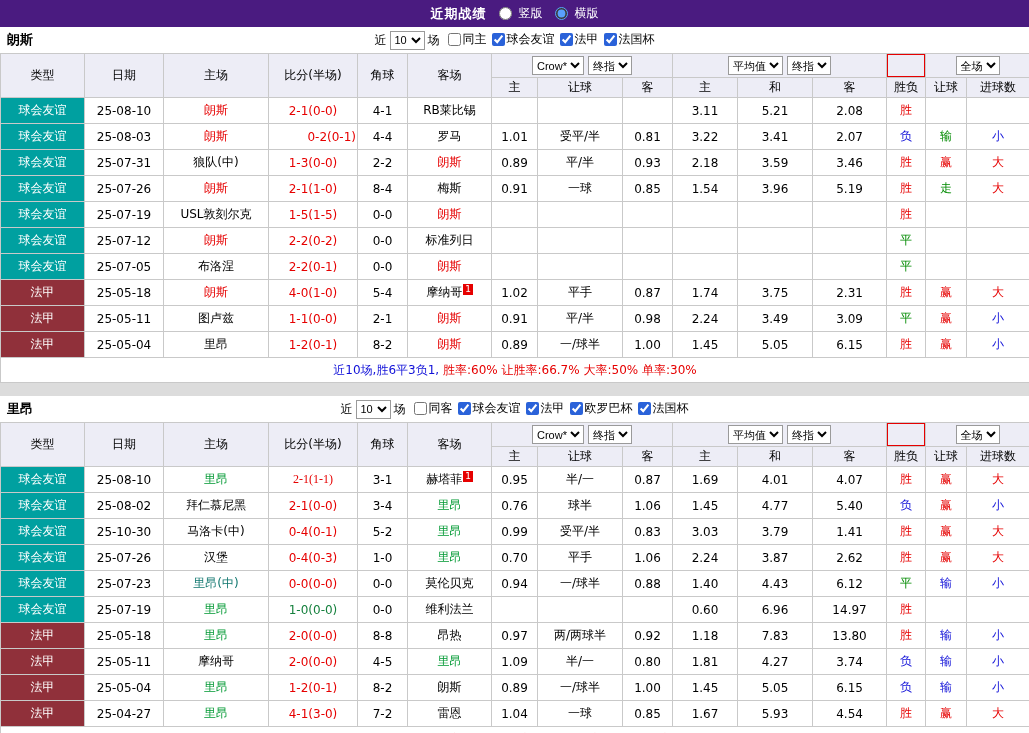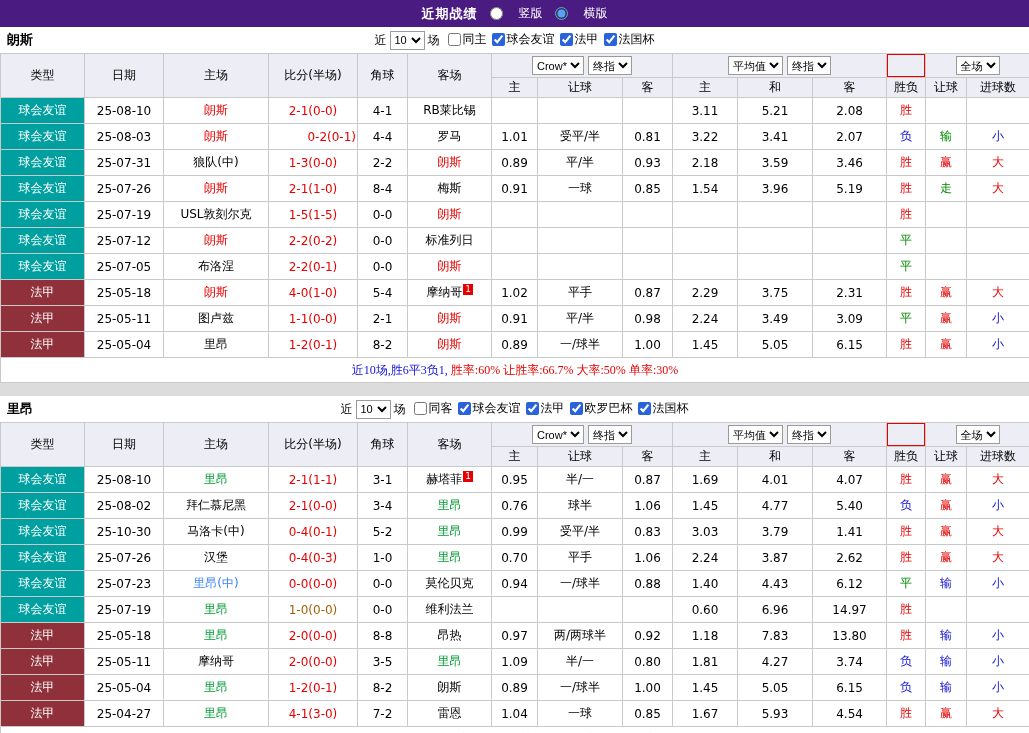--- a/index.html
+++ b/index.html
@@ -15,21 +15,21 @@
   .topbar {
     height:27px;
     background:#4a1b80;
     color:#fff;
     display:flex;
     align-items:center;
     justify-content:center;
     gap:12px;
   }
   .topbar .title { font-weight:bold; font-size:13px; letter-spacing:1px; }
-  .topbar label { display:inline-flex; align-items:center; gap:16px; cursor:pointer; font-size:12px; }
+  .topbar label { display:inline-flex; align-items:center; gap:7px; cursor:pointer; font-size:12px; }
   .topbar input { margin:0; accent-color:#5aa0ff; }
 
   section { background:#fff; }
   .filterbar {
     position:relative;
     height:26px;
     display:flex;
     align-items:center;
     justify-content:center;
     background:#fff;
@@ -59,21 +59,21 @@
   sup.redsup {
     display:inline-block;
     background:#e60000;
     color:#fff;
     font-size:9px;
     line-height:11px;
     padding:0 2px;
     margin-left:1px;
     vertical-align:top;
   }
-  tfoot td.summary { height:25px; background:#fff;font-family:Liberation Serif, serif; }
+  tfoot td.summary { height:25px; background:#fff; }
   .gap { height:13px; background:#dcdcdc; }
 </style>
 </head>
 <body>
 
 <div class="topbar">
   <span class="title">近期战绩</span>
   <label>
     <input type="radio" name="layout" style="">
     <span>竖版</span>
@@ -278,21 +278,21 @@
         <tr>
           <td class="type-cell" style="background: rgb(144, 48, 58);">法甲</td>
           <td>25-05-18</td>
           <td><span style="color: rgb(230, 0, 0);">朗斯</span></td>
           <td style="color: rgb(230, 0, 0);">4-0(1-0)</td>
           <td>5-4</td>
           <td><span>摩纳哥</span><sup class="redsup">1</sup></td>
           <td>1.02</td>
           <td>平手</td>
           <td>0.87</td>
-          <td>2.29</td>
+          <td>1.74</td>
           <td>3.75</td>
           <td>2.31</td>
           <td style="color: rgb(230, 0, 0);">胜</td>
           <td style="color: rgb(230, 0, 0);">赢</td>
           <td style="color: rgb(230, 0, 0);">大</td>
         </tr>
         <tr>
           <td class="type-cell" style="background: rgb(144, 48, 58);">法甲</td>
           <td>25-05-11</td>
           <td><span>图卢兹</span></td>
@@ -409,21 +409,21 @@
         <th>胜负</th>
         <th>让球</th>
         <th>进球数</th>
       </tr>
     </thead>
     <tbody>
         <tr>
           <td class="type-cell" style="background: rgb(0, 160, 160);">球会友谊</td>
           <td>25-08-10</td>
           <td><span style="color: rgb(0, 153, 51);">里昂</span></td>
-          <td style="color: rgb(230, 0, 0);">2-1(1-1)</td>
+          <td style="color: rgb(230, 0, 0); font-family: Liberation Serif, serif;">2-1(1-1)</td>
           <td>3-1</td>
           <td><span>赫塔菲</span><sup class="redsup">1</sup></td>
           <td>0.95</td>
           <td>半/一</td>
           <td>0.87</td>
           <td>1.69</td>
           <td>4.01</td>
           <td>4.07</td>
           <td style="color: rgb(230, 0, 0);">胜</td>
           <td style="color: rgb(230, 0, 0);">赢</td>
@@ -476,39 +476,39 @@
           <td>2.24</td>
           <td>3.87</td>
           <td>2.62</td>
           <td style="color: rgb(230, 0, 0);">胜</td>
           <td style="color: rgb(230, 0, 0);">赢</td>
           <td style="color: rgb(230, 0, 0);">大</td>
         </tr>
         <tr>
           <td class="type-cell" style="background: rgb(0, 160, 160);">球会友谊</td>
           <td>25-07-23</td>
-          <td><span style="color: #3b82f6;">里昂(中)</span></td>
+          <td><span style="color: #0f766e;">里昂(中)</span></td>
           <td style="color: rgb(230, 0, 0);">0-0(0-0)</td>
           <td>0-0</td>
           <td><span>莫伦贝克</span></td>
           <td>0.94</td>
           <td>一/球半</td>
           <td>0.88</td>
           <td>1.40</td>
           <td>4.43</td>
           <td>6.12</td>
           <td style="color: rgb(0, 138, 0);">平</td>
           <td style="color: rgb(16, 16, 216);">输</td>
           <td style="color: rgb(16, 16, 216);">小</td>
         </tr>
         <tr>
           <td class="type-cell" style="background: rgb(0, 160, 160);">球会友谊</td>
           <td>25-07-19</td>
           <td><span style="color: rgb(0, 153, 51);">里昂</span></td>
-          <td style="color: #a16207;">1-0(0-0)</td>
+          <td style="color: #15803d;">1-0(0-0)</td>
           <td>0-0</td>
           <td><span>维利法兰</span></td>
           <td></td>
           <td></td>
           <td></td>
           <td>0.60</td>
           <td>6.96</td>
           <td>14.97</td>
           <td style="color: rgb(230, 0, 0);">胜</td>
           <td></td>
@@ -529,21 +529,21 @@
           <td>13.80</td>
           <td style="color: rgb(230, 0, 0);">胜</td>
           <td style="color: rgb(16, 16, 216);">输</td>
           <td style="color: rgb(16, 16, 216);">小</td>
         </tr>
         <tr>
           <td class="type-cell" style="background: rgb(144, 48, 58);">法甲</td>
           <td>25-05-11</td>
           <td><span>摩纳哥</span></td>
           <td style="color: rgb(230, 0, 0);">2-0(0-0)</td>
-          <td>3-5</td>
+          <td>4-5</td>
           <td><span style="color: rgb(0, 153, 51);">里昂</span></td>
           <td>1.09</td>
           <td>半/一</td>
           <td>0.80</td>
           <td>1.81</td>
           <td>4.27</td>
           <td>3.74</td>
           <td style="color: rgb(16, 16, 216);">负</td>
           <td style="color: rgb(16, 16, 216);">输</td>
           <td style="color: rgb(16, 16, 216);">小</td>

